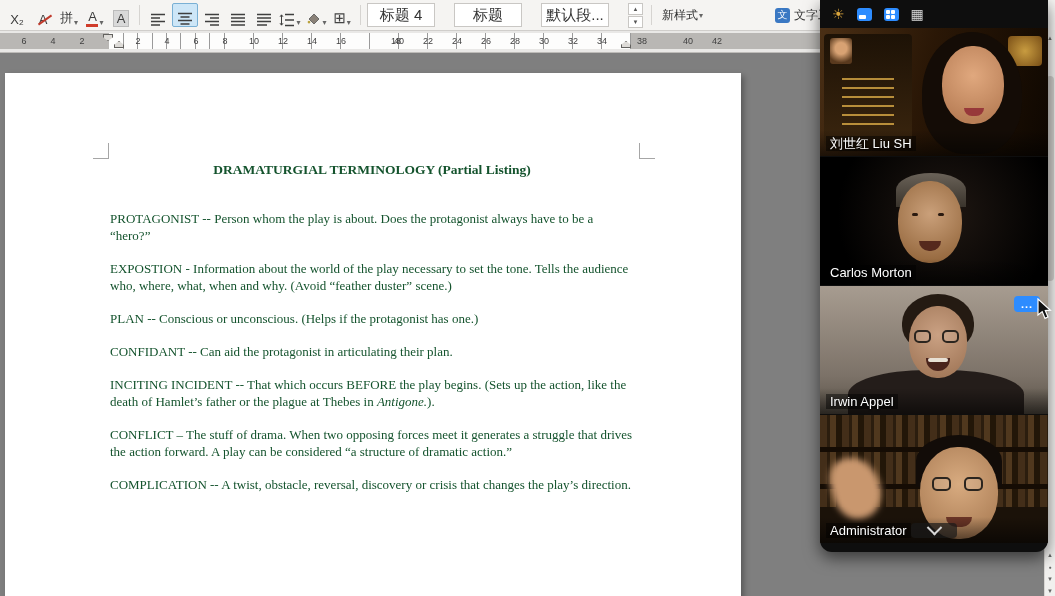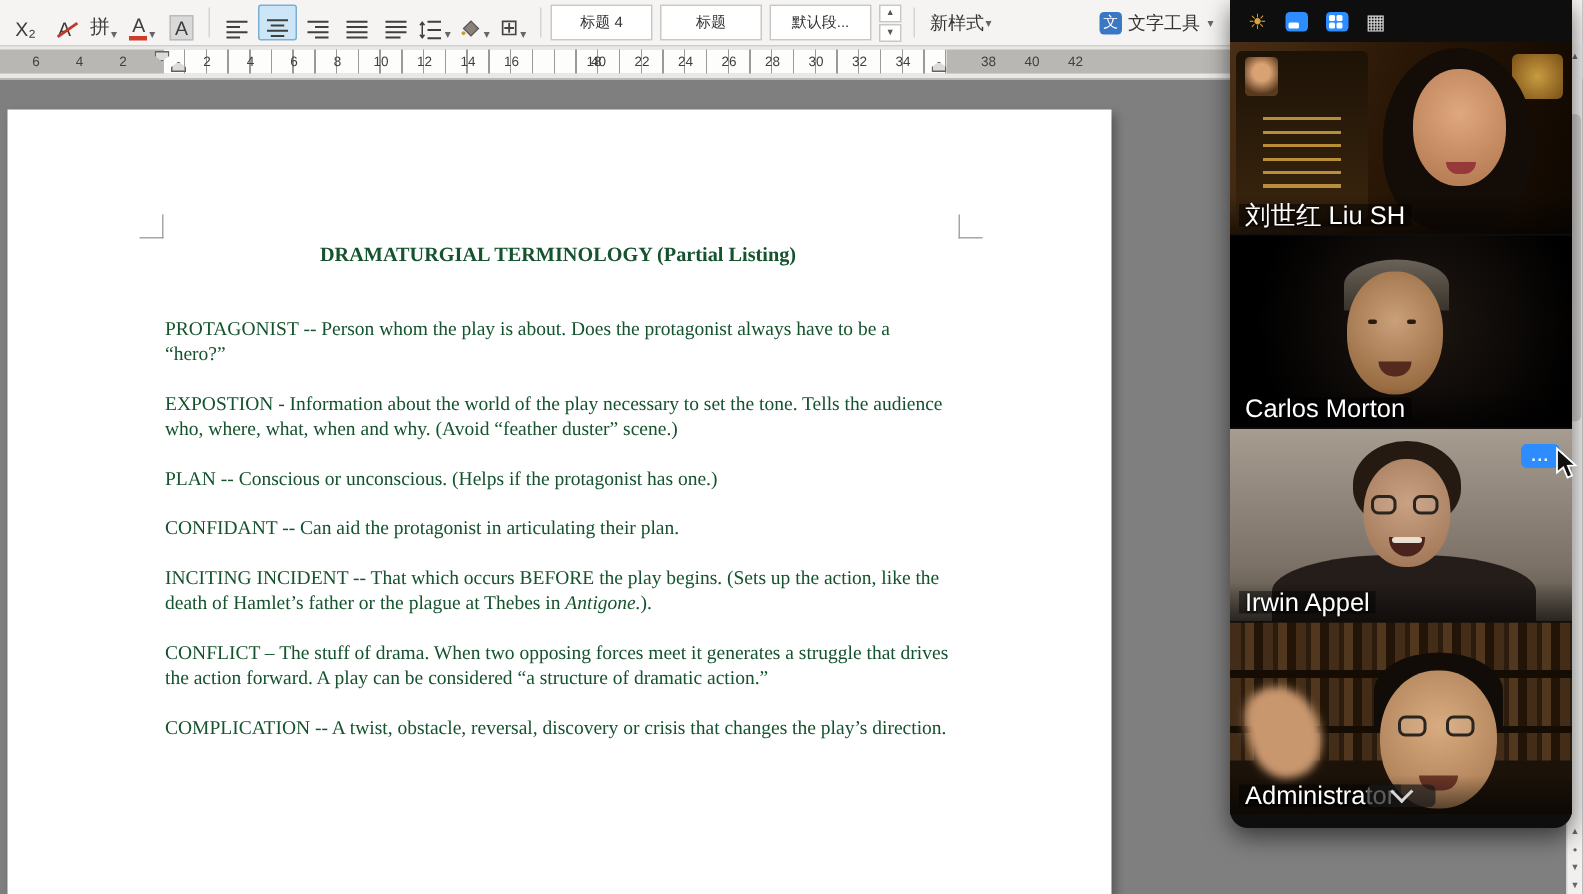--- a/index.html
+++ b/index.html
@@ -16,22 +16,22 @@
   .tbtn .dd{font-size:8px;color:#666;margin-left:1px;}
   .sep{width:1px;height:20px;background:#d6d4d1;margin:0 4px;flex:none;}
   .ic{display:block;}
   .active-btn{background:#cde6f7;border:1px solid #7ab0d4;height:22px;}
   .fc-wrap{display:flex;flex-direction:column;align-items:center;line-height:12px;}
   .fc-bar{width:12px;height:3px;background:#d03c2a;margin-top:1px;}
   .shade-a{background:#d9d9d9;padding:0 3px;border:1px solid #bbb;line-height:15px;}
   .clear-a{position:relative;}
   .clear-a::after{content:"";position:absolute;left:-2px;top:7px;width:16px;height:2px;
                   background:#c0392b;transform:rotate(-35deg);}
-  .style-box{width:66px;height:22px;background:#fff;border:1px solid #c9c7c4;font-size:10px;
-             display:inline-flex;align-items:center;justify-content:center;margin-right:3px;
+  .style-box{width:66px;height:22px;background:#fff;border:1px solid #c9c7c4;font-size:15px;
+             display:inline-flex;align-items:center;justify-content:center;margin-right:17px;
              overflow:hidden;white-space:nowrap;color:#333;}
   .gal-arrows{display:flex;flex-direction:column;gap:1px;margin-right:2px;}
   .gal-arrows span{width:13px;height:10px;background:#fff;border:1px solid #c9c7c4;
                    font-size:6px;color:#555;display:flex;align-items:center;justify-content:center;}
   .new-style{display:inline-flex;align-items:center;font-size:12px;color:#333;height:22px;padding:0 4px;}
   .texttool{display:inline-flex;align-items:center;gap:4px;font-size:12px;color:#333;margin-left:66px;}
   .texttool-ic{width:15px;height:15px;background:#3a78c3;border-radius:3px;color:#fff;font-size:10px;
                display:flex;align-items:center;justify-content:center;}
 
   
@@ -68,21 +68,21 @@
   
   .panel{position:absolute;left:820px;top:0;width:228px;height:552px;background:#0e0e0e;
          border-radius:0 0 12px 12px;box-shadow:0 6px 16px rgba(0,0,0,.55);z-index:40;overflow:hidden;}
   .panel-header{height:28px;display:flex;align-items:center;gap:12px;padding:0 12px;}
   .ph-gold{color:#d9a43c;font-size:14px;}
   .ph-blue{width:15px;height:13px;background:#2d8cff;border-radius:3px;position:relative;}
   .ph-blue::after{content:"";position:absolute;left:2px;bottom:2px;width:7px;height:4px;background:#fff;border-radius:1px;}
   .ph-blue2::after{width:4px;height:4px;box-shadow:5px 0 0 #fff,0 -5px 0 #fff,5px -5px 0 #fff;}
   .ph-grid{color:#d8d8d8;font-size:14px;}
   .tile{position:relative;width:228px;height:128px;overflow:hidden;background:#000;margin-bottom:1px;}
-  .tile-name{position:absolute;left:6px;bottom:5px;color:#fff;font-size:17px;z-index:6;
+  .tile-name{position:absolute;left:6px;bottom:5px;color:#fff;font-size:13px;z-index:6;
              background:rgba(0,0,0,.45);padding:0 4px;line-height:15px;text-shadow:0 1px 2px #000;}
   .fade-bottom{position:absolute;left:0;right:0;bottom:0;height:26px;
                background:linear-gradient(transparent,rgba(0,0,0,.55));z-index:4;}
   .face{position:absolute;border-radius:48%;}
   .lens{position:absolute;width:17px;height:13px;border:2px solid #2b251f;border-radius:5px;
         background:rgba(250,250,250,.10);box-sizing:border-box;}
   
   .t1{background:linear-gradient(105deg,#4a2f15,#2a1706 45%,#0e0701);}
   .t1-poster{position:absolute;left:4px;top:6px;width:88px;height:112px;border-radius:4px;
              background:linear-gradient(180deg,#1d1206,#3a250e);}
@@ -256,21 +256,21 @@
         <span class="rnum" style="left: 341px;">16</span>
         <span class="rnum" style="left: 370px; margin-left: 26px;">18</span>
         <span class="rnum" style="left: 399px;">40</span>
         <span class="rnum" style="left: 428px;">22</span>
         <span class="rnum" style="left: 457px;">24</span>
         <span class="rnum" style="left: 486px;">26</span>
         <span class="rnum" style="left: 515px;">28</span>
         <span class="rnum" style="left: 544px;">30</span>
         <span class="rnum" style="left: 573px;">32</span>
         <span class="rnum" style="left: 602px;">34</span>
-        <span class="rnum" style="left: 659px;">38</span>
+        <span class="rnum" style="left: 642px;">38</span>
         <span class="rnum" style="left: 688px;">40</span>
         <span class="rnum" style="left: 717px;">42</span>
       </div>
   </div>
 
   <div class="doc-area">
     <div class="page">
       <div class="crop crop-tl"></div>
       <div class="crop crop-tr"></div>
       <div class="doc-text">

